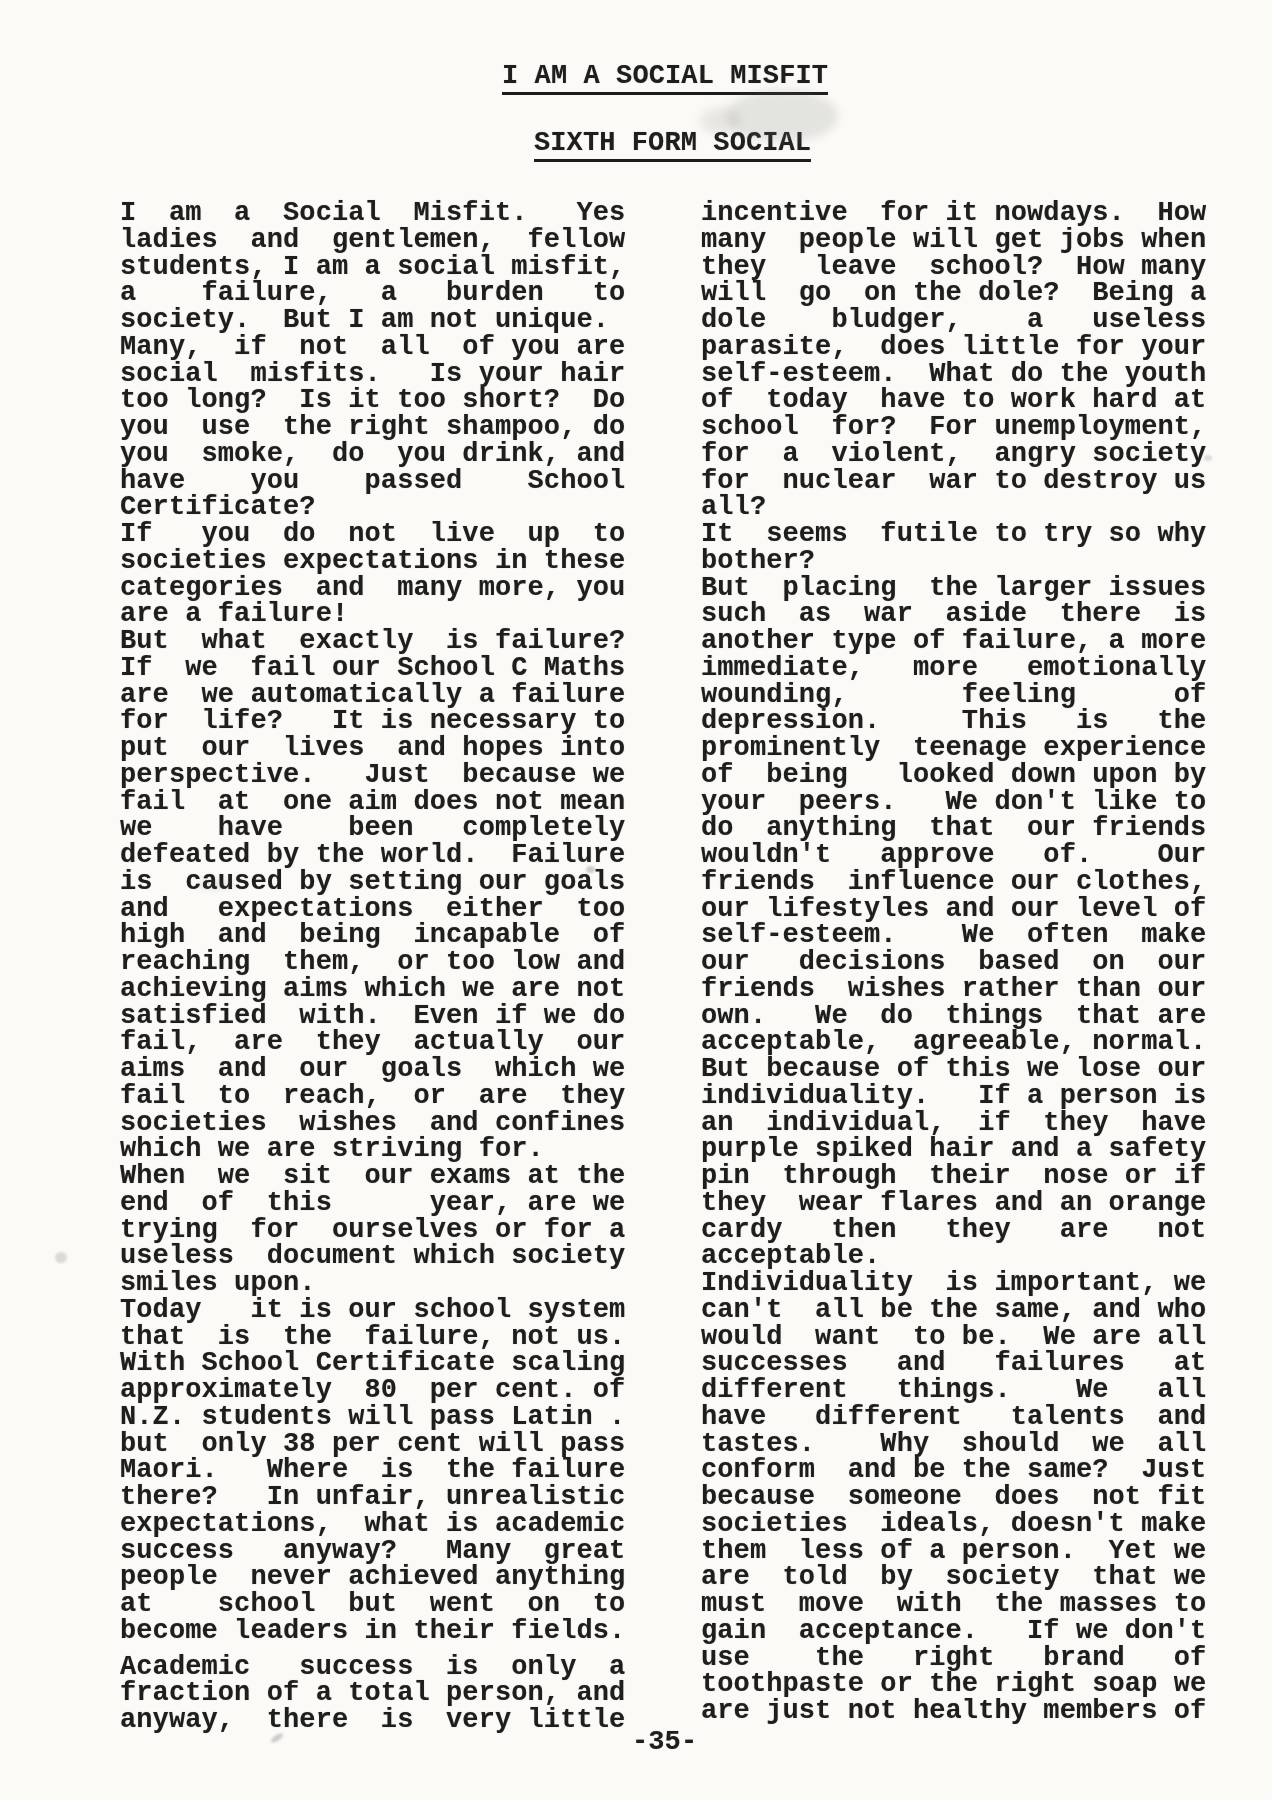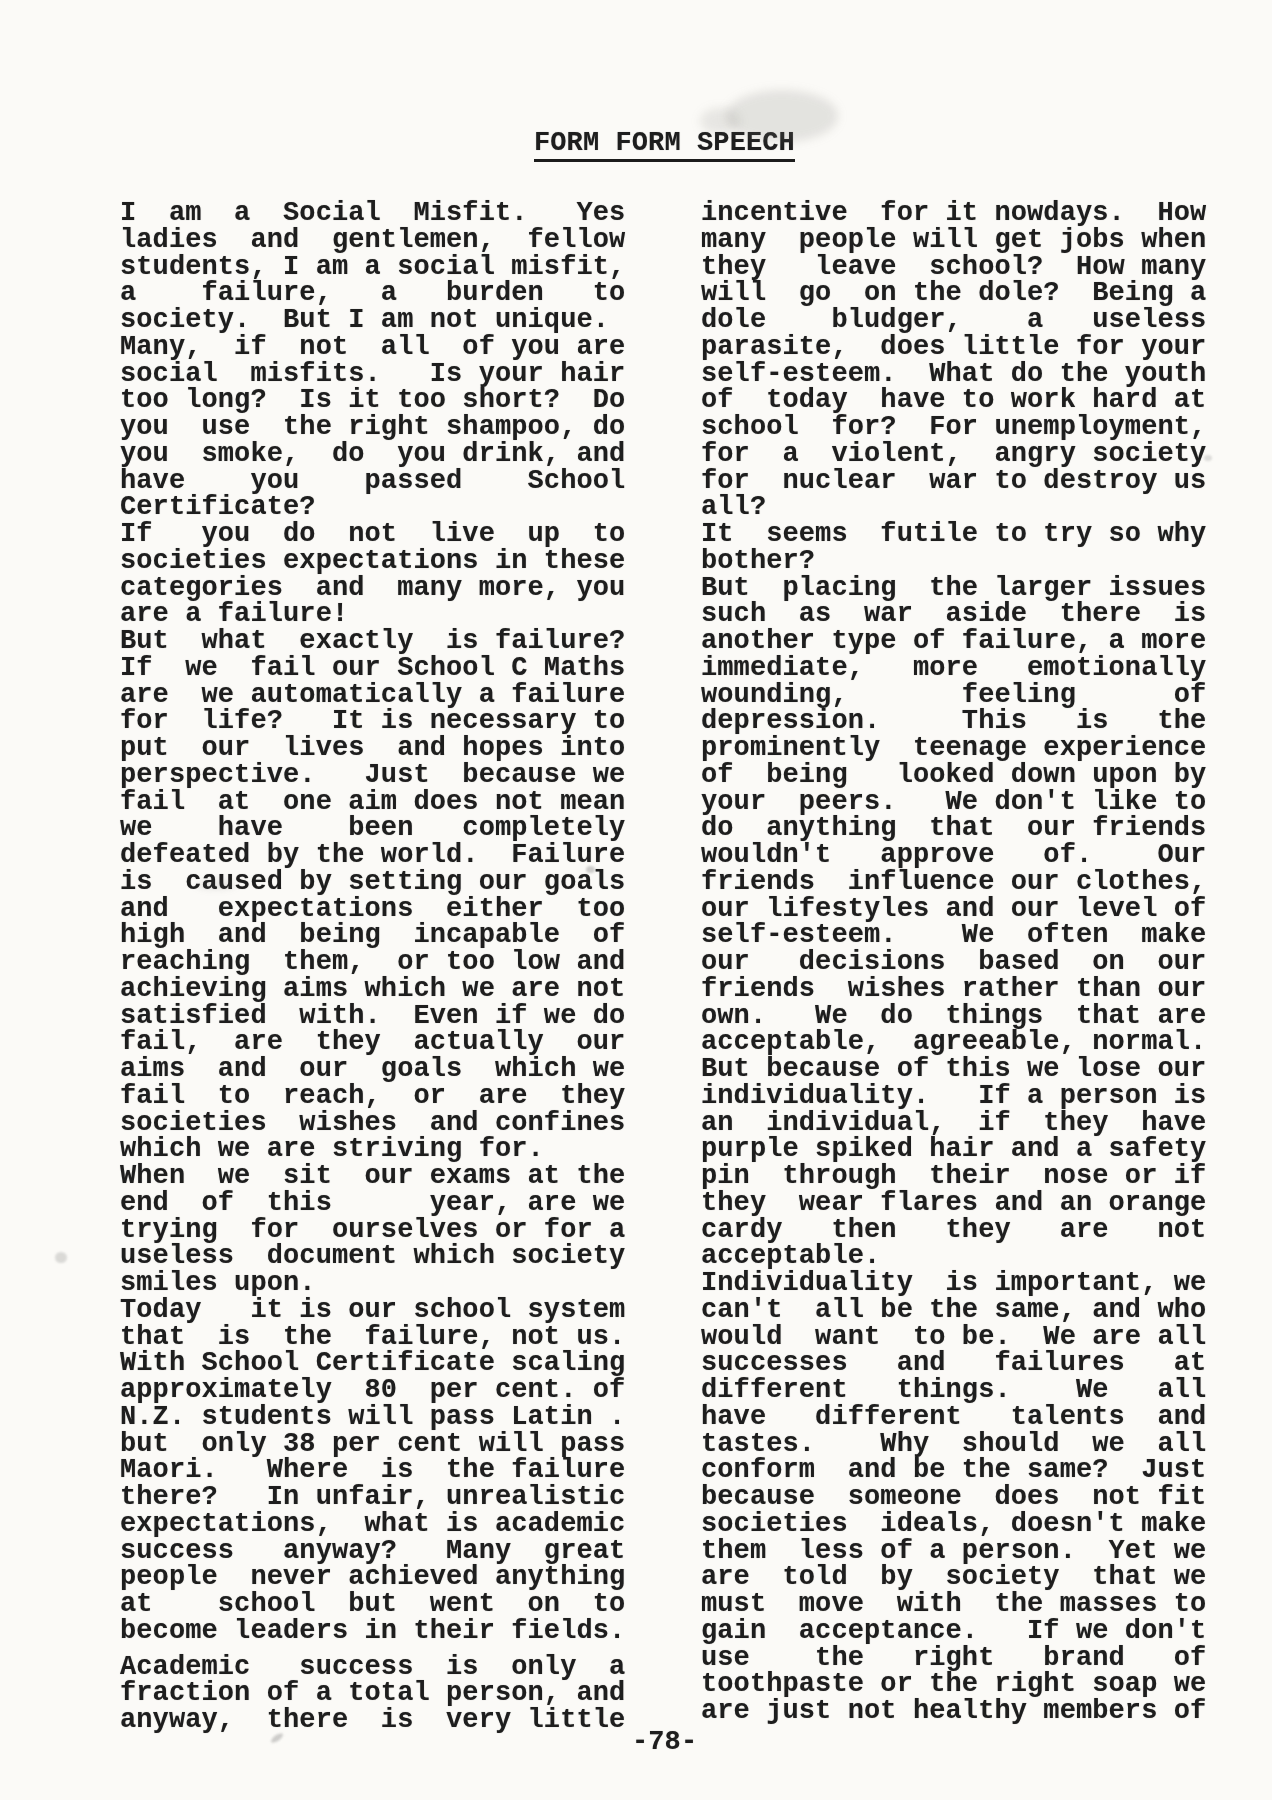--- a/index.html
+++ b/index.html
@@ -48,26 +48,27 @@
   .speck-a { left: 586px;  top: 866px;  width: 9px;  height: 7px; }
   .speck-b { left: 55px;   top: 1252px; width: 12px; height: 11px; background: rgba(100,100,98,0.22); }
   .speck-c { left: 270px;  top: 1735px; width: 14px; height: 6px;  transform: rotate(-35deg); }
   .speck-d { left: 196px;  top: 880px;  width: 40px; height: 10px; background: rgba(110,110,108,0.12); filter: blur(3px); }
   .speck-e { left: 1204px; top: 455px;  width: 8px;  height: 6px;  background: rgba(100,100,98,0.20); }
 </style>
 </head>
 <body>
 
 <div class="page">
-  <div class="doc-subtitle"><span class="u">FORM FORM SPEECH</span></div>
+  <div class="doc-title"><span class="u">I AM A SOCIAL MISFIT</span></div>
+  <div class="doc-subtitle"><span class="u">SIXTH FORM SOCIAL</span></div>
 
   <div class="col col-left" id="col-left"><div class="ln">I  am  a  Social  Misfit.   Yes</div><div class="ln">ladies  and  gentlemen,  fellow</div><div class="ln">students, I am a social misfit,</div><div class="ln">a    failure,   a   burden   to</div><div class="ln">society.  But I am not unique.</div><div class="ln">Many,  if  not  all  of you are</div><div class="ln">social  misfits.   Is your hair</div><div class="ln">too long?  Is it too short?  Do</div><div class="ln">you  use  the right shampoo, do</div><div class="ln">you  smoke,  do  you drink, and</div><div class="ln">have    you    passed    School</div><div class="ln">Certificate?</div><div class="ln">If   you  do  not  live  up  to</div><div class="ln">societies expectations in these</div><div class="ln">categories  and  many more, you</div><div class="ln">are a failure!</div><div class="ln">But  what  exactly  is failure?</div><div class="ln">If  we  fail our School C Maths</div><div class="ln">are  we automatically a failure</div><div class="ln">for  life?   It is necessary to</div><div class="ln">put  our  lives  and hopes into</div><div class="ln">perspective.   Just  because we</div><div class="ln">fail  at  one aim does not mean</div><div class="ln">we    have    been   completely</div><div class="ln">defeated by the world.  Failure</div><div class="ln">is  caused by setting our goals</div><div class="ln">and   expectations  either  too</div><div class="ln">high  and  being  incapable  of</div><div class="ln">reaching  them,  or too low and</div><div class="ln">achieving aims which we are not</div><div class="ln">satisfied  with.  Even if we do</div><div class="ln">fail,  are  they  actually  our</div><div class="ln">aims  and  our  goals  which we</div><div class="ln">fail  to  reach,  or  are  they</div><div class="ln">societies  wishes  and confines</div><div class="ln">which we are striving for.</div><div class="ln">When  we  sit  our exams at the</div><div class="ln">end  of  this      year, are we</div><div class="ln">trying  for  ourselves or for a</div><div class="ln">useless  document which society</div><div class="ln">smiles upon.</div><div class="ln">Today   it is our school system</div><div class="ln">that  is  the  failure, not us.</div><div class="ln">With School Certificate scaling</div><div class="ln">approximately  80  per cent. of</div><div class="ln">N.Z. students will pass Latin .</div><div class="ln">but  only 38 per cent will pass</div><div class="ln">Maori.   Where  is  the failure</div><div class="ln">there?   In unfair, unrealistic</div><div class="ln">expectations,  what is academic</div><div class="ln">success   anyway?   Many  great</div><div class="ln">people  never achieved anything</div><div class="ln">at    school  but  went  on  to</div><div class="ln">become leaders in their fields.</div><div class="ln gap-before">Academic   success  is  only  a</div><div class="ln">fraction of a total person, and</div><div class="ln">anyway,  there  is  very little</div></div>
   <div class="col col-right" id="col-right"><div class="ln">incentive  for it nowdays.  How</div><div class="ln">many  people will get jobs when</div><div class="ln">they   leave  school?  How many</div><div class="ln">will  go  on the dole?  Being a</div><div class="ln">dole    bludger,    a   useless</div><div class="ln">parasite,  does little for your</div><div class="ln">self-esteem.  What do the youth</div><div class="ln">of  today  have to work hard at</div><div class="ln">school  for?  For unemployment,</div><div class="ln">for  a  violent,  angry society</div><div class="ln">for  nuclear  war to destroy us</div><div class="ln">all?</div><div class="ln">It  seems  futile to try so why</div><div class="ln">bother?</div><div class="ln">But  placing  the larger issues</div><div class="ln">such  as  war  aside  there  is</div><div class="ln">another type of failure, a more</div><div class="ln">immediate,   more   emotionally</div><div class="ln">wounding,       feeling      of</div><div class="ln">depression.     This   is   the</div><div class="ln">prominently  teenage experience</div><div class="ln">of  being   looked down upon by</div><div class="ln">your  peers.   We don't like to</div><div class="ln">do  anything  that  our friends</div><div class="ln">wouldn't   approve   of.    Our</div><div class="ln">friends  influence our clothes,</div><div class="ln">our lifestyles and our level of</div><div class="ln">self-esteem.    We  often  make</div><div class="ln">our   decisions  based  on  our</div><div class="ln">friends  wishes rather than our</div><div class="ln">own.   We  do  things  that are</div><div class="ln">acceptable,  agreeable, normal.</div><div class="ln">But because of this we lose our</div><div class="ln">individuality.   If a person is</div><div class="ln">an  individual,  if  they  have</div><div class="ln">purple spiked hair and a safety</div><div class="ln">pin  through  their  nose or if</div><div class="ln">they  wear flares and an orange</div><div class="ln">cardy   then   they   are   not</div><div class="ln">acceptable.</div><div class="ln">Individuality  is important, we</div><div class="ln">can't  all be the same, and who</div><div class="ln">would  want  to be.  We are all</div><div class="ln">successes   and   failures   at</div><div class="ln">different   things.    We   all</div><div class="ln">have   different   talents  and</div><div class="ln">tastes.    Why  should  we  all</div><div class="ln">conform  and be the same?  Just</div><div class="ln">because  someone  does  not fit</div><div class="ln">societies  ideals, doesn't make</div><div class="ln">them  less of a person.  Yet we</div><div class="ln">are  told  by  society  that we</div><div class="ln">must  move  with  the masses to</div><div class="ln">gain  acceptance.   If we don't</div><div class="ln">use    the   right   brand   of</div><div class="ln">toothpaste or the right soap we</div><div class="ln">are just not healthy members of</div></div>
 
-  <div class="page-num">-78-</div>
+  <div class="page-num">-35-</div>
 
   <div class="smudge smudge-title"></div>
   <div class="smudge smudge-title2"></div>
   <div class="speck speck-a"></div>
   <div class="speck speck-b"></div>
   <div class="speck speck-c"></div>
   <div class="speck speck-d"></div>
   <div class="speck speck-e"></div>
 </div>
 

